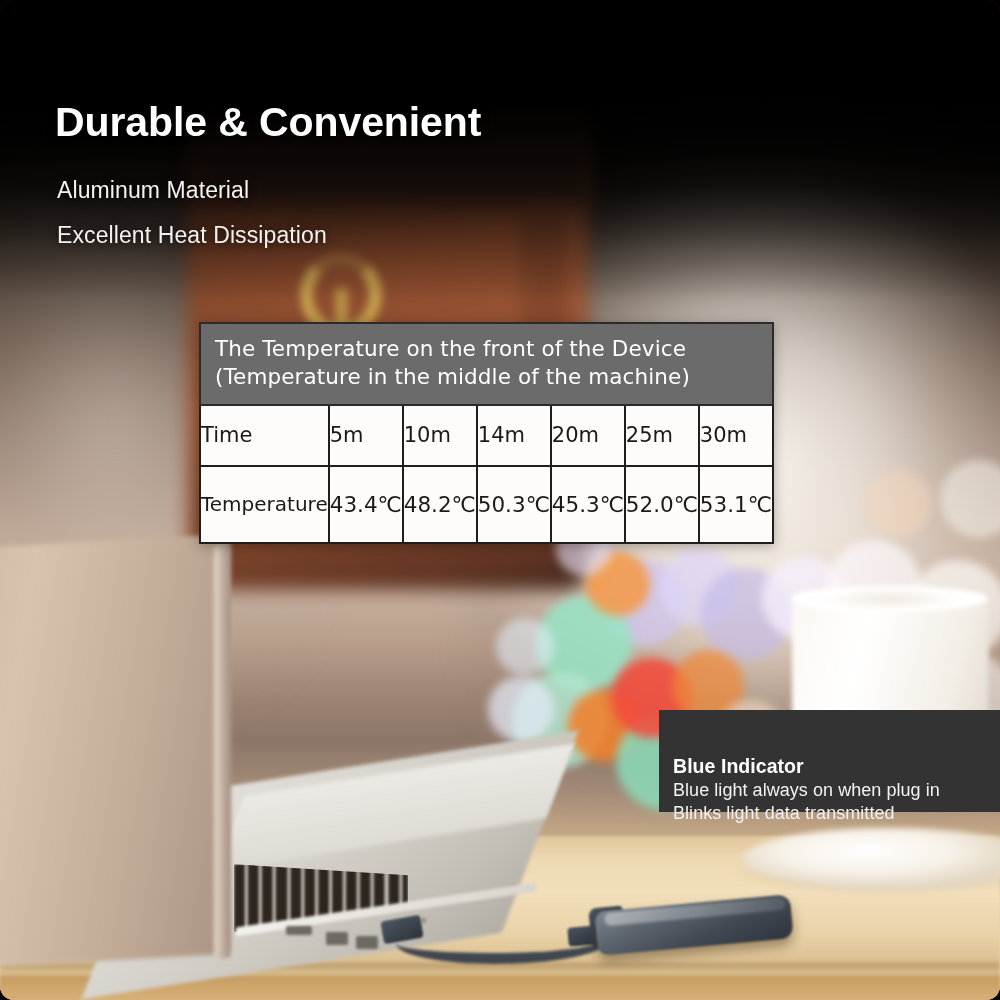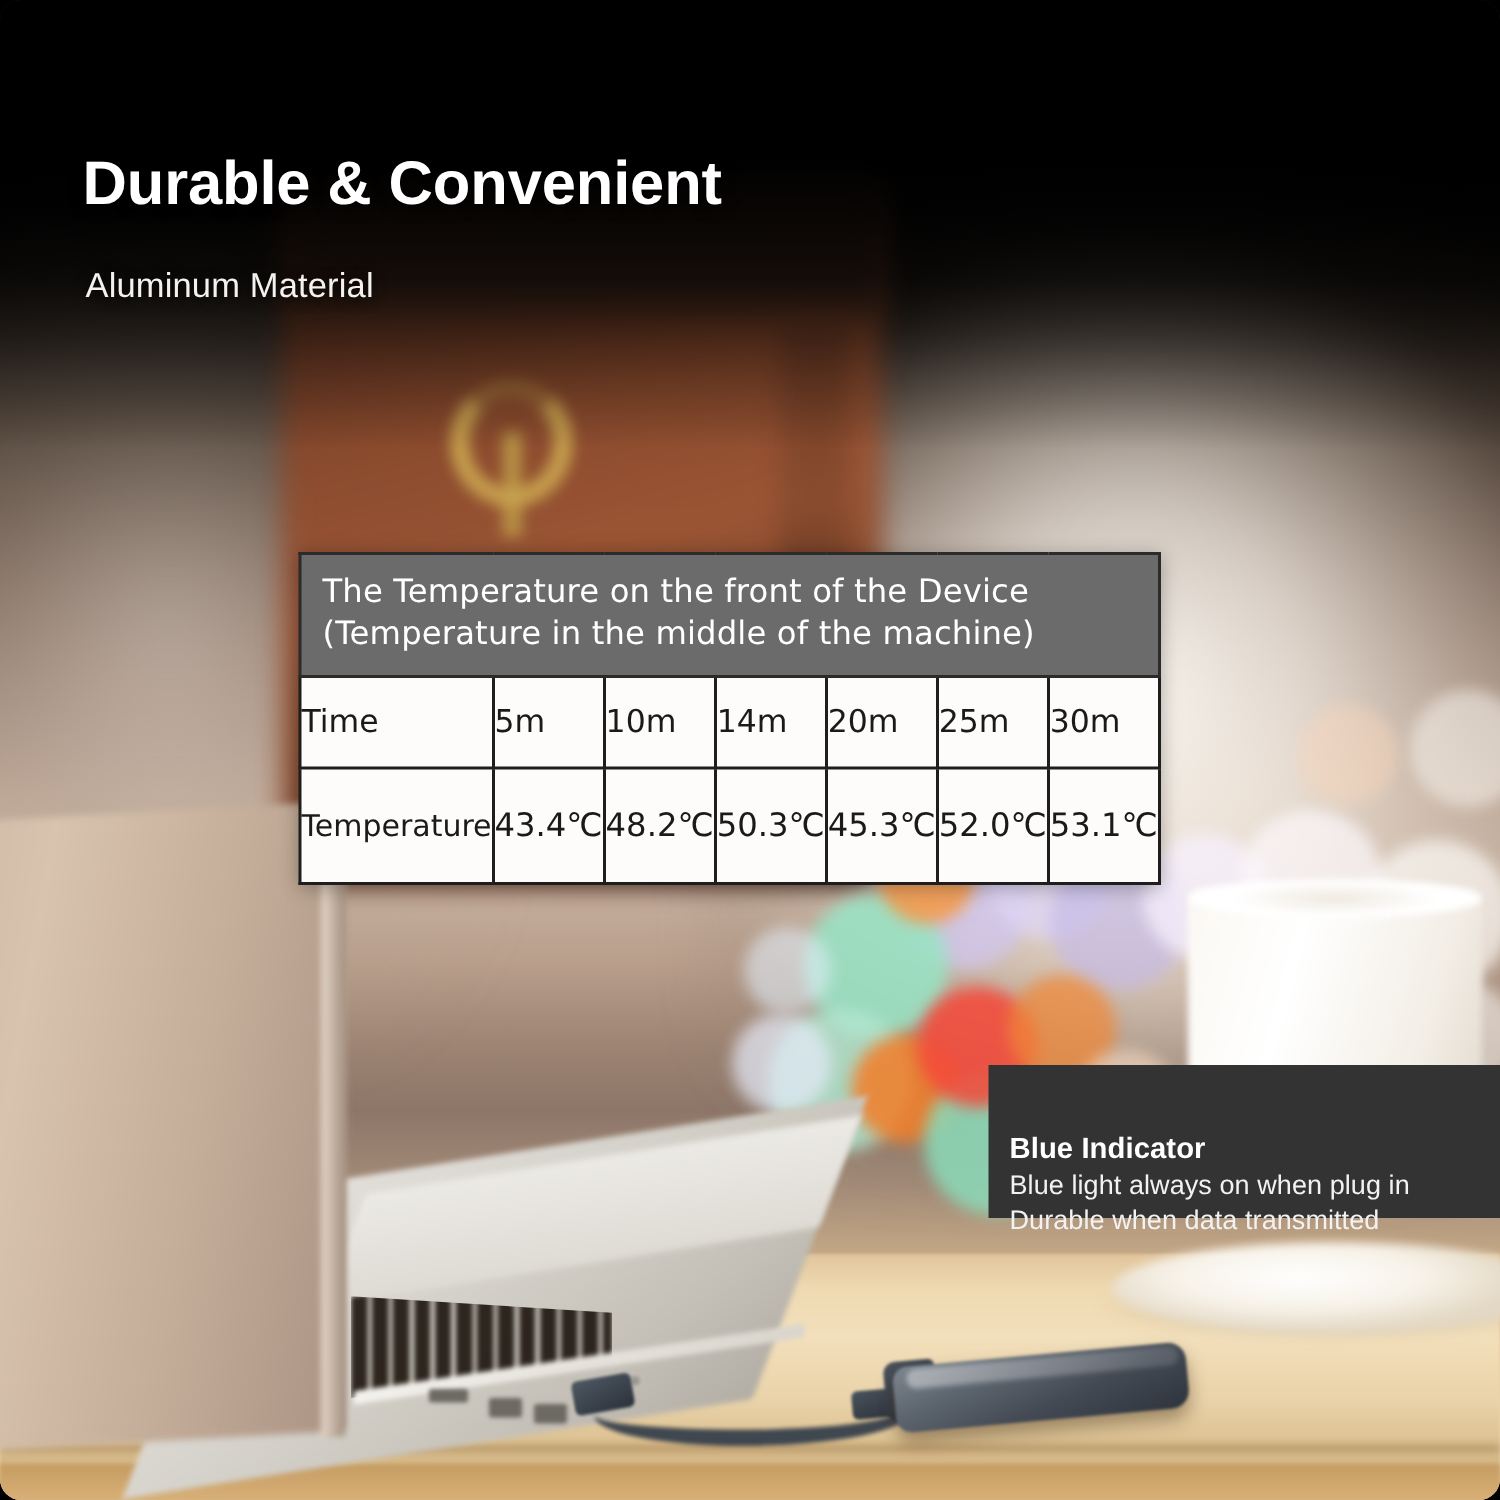--- a/index.html
+++ b/index.html
@@ -258,21 +258,20 @@
   }
   .subline.l1 { top: 177px; }
   .subline.l2 { top: 222px; }
 
   
   .temp-table {
     position: absolute; left: 199px; top: 322px; width: 497px;
     border-collapse: collapse;
     border-spacing: 0;
     box-shadow: 0 2px 12px rgba(0,0,0,.30);
-    margin-top: 46px;
   }
   .temp-table td {
     padding: 0; margin: 0;
     vertical-align: middle;
     font-family: "DejaVu Sans", sans-serif;
   }
   .tbl-title {
     background: #6b6b6b;
     color: #ffffff;
     font-size: 21.5px;
@@ -373,20 +372,21 @@
     <div class="cable"></div>
     <div class="cable-plug-lap"></div>
     <div class="cable-plug-ssd"></div>
     <div class="ssd-cap"></div>
     <div class="ssd"></div>
     <div class="ssd-top"></div>
   </div>
 
   <div class="headline">Durable &amp; Convenient</div>
   <div class="subline l1">Aluminum Material</div>
+  <div class="subline l2">Excellent Heat Dissipation</div>
 
   <table class="temp-table">
     <tbody>
       <tr>
         <td class="tbl-title" colspan="7">
           <div>The Temperature on the front of the Device</div>
           <div>(Temperature in the middle of the machine)</div>
         </td>
       </tr>
       <tr class="row-time">
@@ -406,16 +406,16 @@
         <td class="c-data">45.3℃</td>
         <td class="c-data">52.0℃</td>
         <td class="c-data">53.1℃</td>
       </tr>
     </tbody>
   </table>
 
   <div class="callout">
     <div class="callout-title">Blue Indicator</div>
     <div class="callout-line">Blue light always on when plug in</div>
-    <div class="callout-line">Durable when data transmitted</div>
+    <div class="callout-line">Blinks light data transmitted</div>
   </div>
 
 </div>
 
 </body></html>

